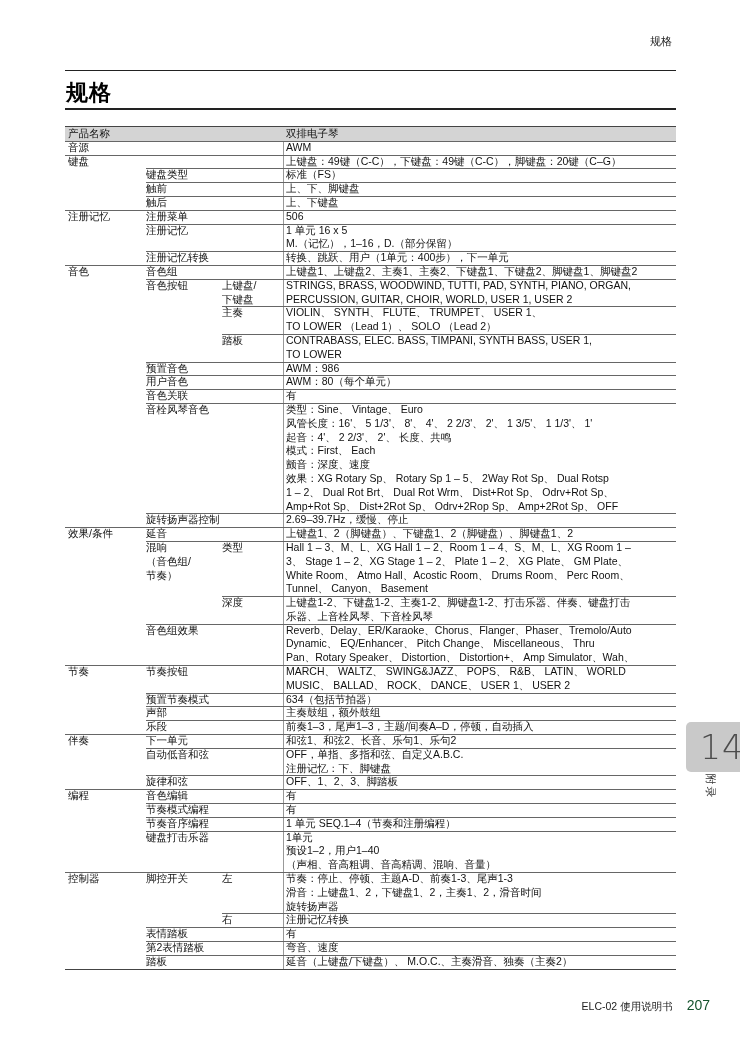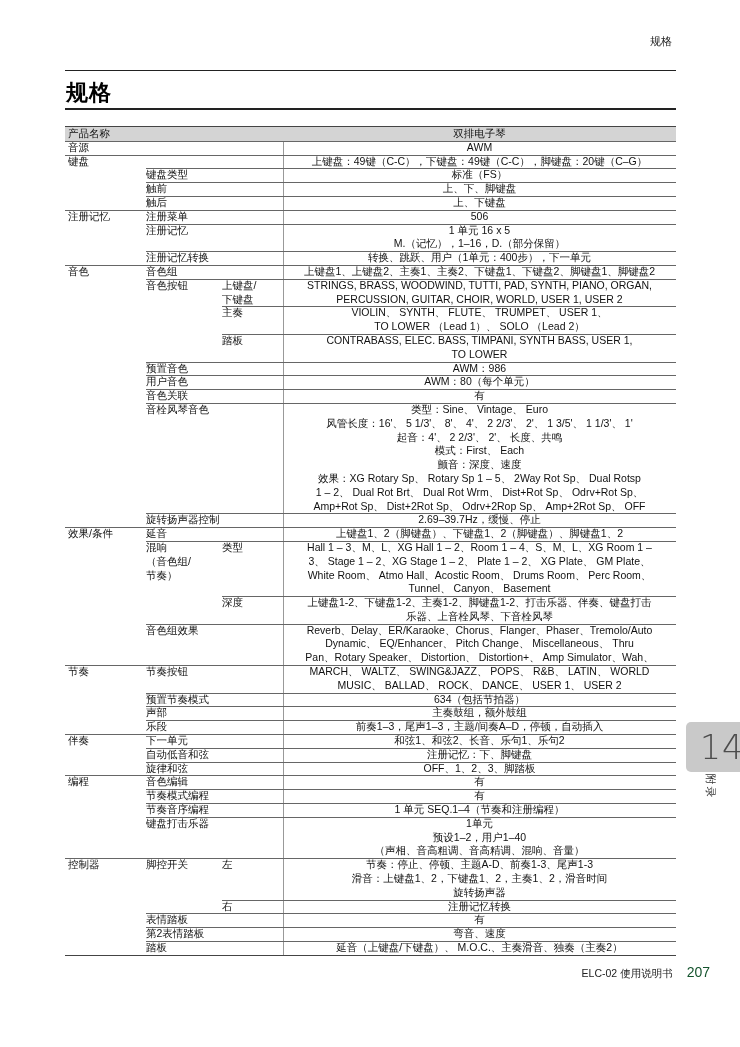--- a/index.html
+++ b/index.html
@@ -35,40 +35,40 @@
   .row.hdr{background:#d4d4d4;}
   .rule{position:absolute;top:0;right:0;height:1px;background:#666;}
   .ind0 > .rule{left:0;}
   .ind1 > .rule{left:81px;}
   .ind2 > .rule{left:157px;}
   .lbl{position:absolute;top:0;}
   .lbl div{line-height:13.8px;white-space:nowrap;}
   .c1{left:3px;}
   .c2{left:81px;}
   .c3{left:157px;}
-  .val{margin-left:218px;text-align:center;padding:0 3px;}
+  .val{margin-left:218px;padding:0 3px;}
   .vline{line-height:13.8px;white-space:nowrap;}
   
   #side-tab{
     position:absolute;left:686px;top:722px;width:72px;height:50px;
     background:#c9c9c9;border-radius:5px;
     display:flex;align-items:center;justify-content:center;
   }
   #side-tab-number{
     font-size:33px;font-weight:200;color:#4c4c4c;
     font-family:"DejaVu Sans",sans-serif;letter-spacing:1px;
   }
   #side-tab-label{
     position:absolute;left:694px;top:782px;width:32px;
     font-size:11px;color:#333;transform:rotate(90deg);transform-origin:center;
     white-space:nowrap;letter-spacing:2px;
   }
   
   #footer{
-    position:absolute;top:964px;right:30px;display:flex;align-items:baseline;gap:14px;
+    position:absolute;top:997px;right:30px;display:flex;align-items:baseline;gap:14px;
   }
   #footer-manual{font-size:10.5px;color:#222;}
   #footer-page{font-size:14px;color:#14532d;}
 </style>
 </head>
 <body>
 
 <div id="corner-header">规格</div>
 
 <div id="title-rule-top"></div>
@@ -360,20 +360,21 @@
       <div class="val">
         <div class="vline">和弦1、和弦2、长音、乐句1、乐句2</div>
       </div>
     </div>
     <div class="row ind1">
       <div class="rule"></div>
       <div class="lbl c2">
         <div>自动低音和弦</div>
       </div>
       <div class="val">
+        <div class="vline">OFF，单指、多指和弦、自定义A.B.C.</div>
         <div class="vline">注册记忆：下、脚键盘</div>
       </div>
     </div>
     <div class="row ind1">
       <div class="rule"></div>
       <div class="lbl c2">
         <div>旋律和弦</div>
       </div>
       <div class="val">
         <div class="vline">OFF、1、2、3、脚踏板</div>

